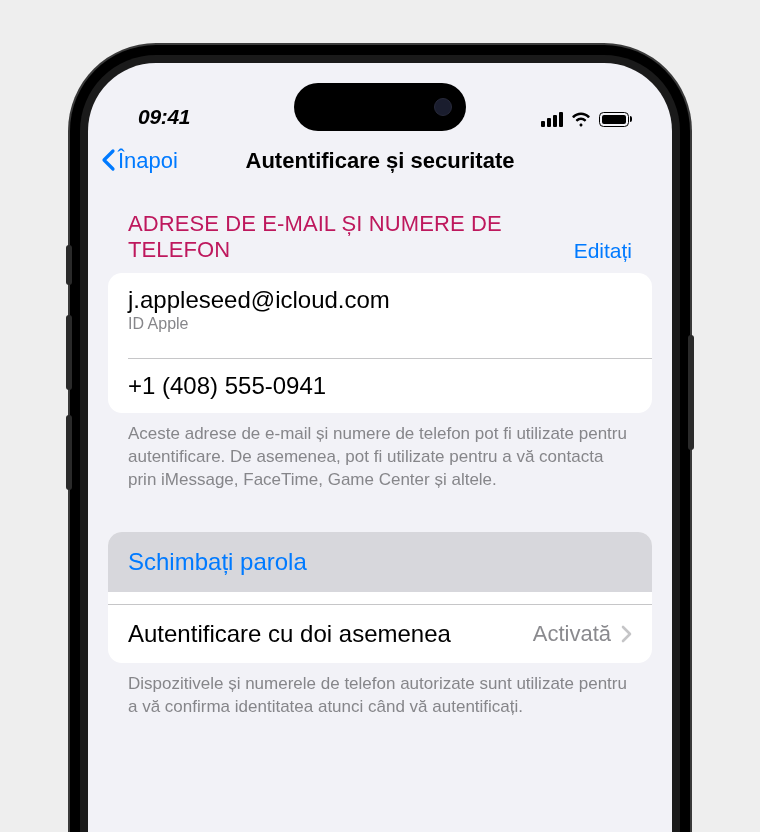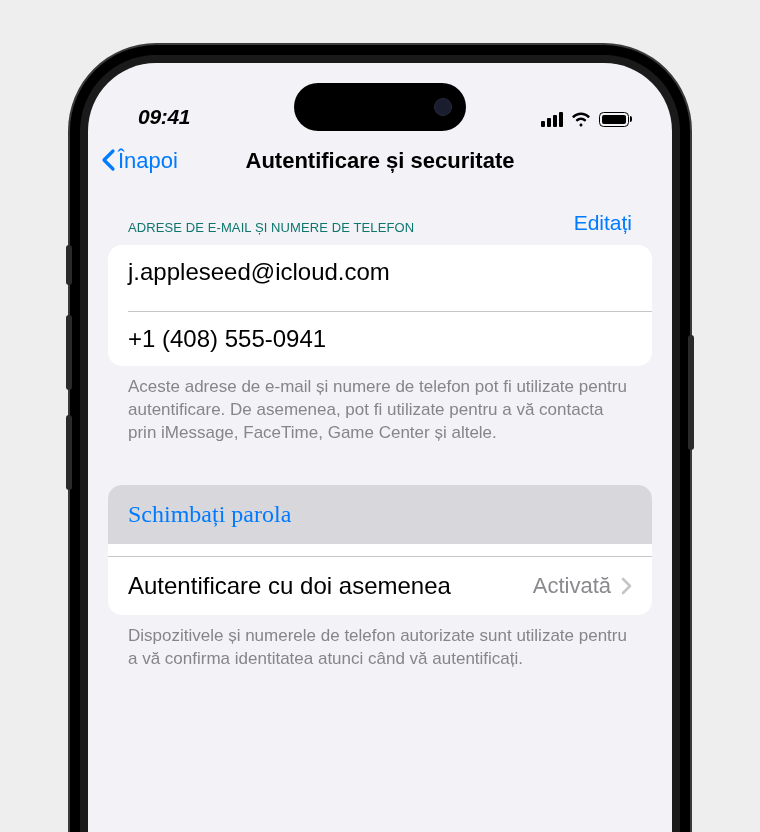--- a/index.html
+++ b/index.html
@@ -157,22 +157,22 @@
     .content {
       padding: 22px 20px 0 20px;
     }
     .section-header {
       display: flex;
       justify-content: space-between;
       align-items: flex-end;
       padding: 0 20px 10px 20px;
     }
     .section-header-label {
-      font-size: 13px;
-      color: #0f766e;
+      font-size: 22px;
+      color: #be185d;
       letter-spacing: 0.1px;
     }
     .edit-link {
       color: #007aff;
       font-size: 21px;
     }
     .list-group {
       background: #fff;
       border-radius: 14px;
       overflow: hidden;
@@ -207,21 +207,20 @@
       color: #86868a;
       line-height: 1.35;
       padding: 10px 20px 0 20px;
     }
     .section-gap {
       height: 40px;
     }
     .highlight-row {
       background: #d7d7dc;
       padding: 16px 20px;
-      font-family: Liberation Serif, serif;
     }
     .highlight-row .row-title {
       color: #007aff;
     }
     .two-factor-row {
       padding: 15px 20px;
     }
     .row-right {
       display: flex;
       align-items: center;
@@ -287,20 +286,21 @@
 
         <div class="section-header">
           <span class="section-header-label">ADRESE DE E-MAIL ȘI NUMERE DE TELEFON</span>
           <span class="edit-link">Editați</span>
         </div>
 
         <div class="list-group">
           <div class="list-row">
             <div class="row-main">
               <span class="row-title">j.appleseed@icloud.com</span>
+              <span class="row-sub">ID Apple</span>
             </div>
           </div>
           <div class="list-row">
             <div class="row-main">
               <span class="row-title">+1 (408) 555-0941</span>
             </div>
           </div>
         </div>
 
         <div class="footer-text">Aceste adrese de e-mail și numere de telefon pot fi utilizate pentru autentificare. De asemenea, pot fi utilizate pentru a vă contacta prin iMessage, FaceTime, Game Center și altele.</div>

